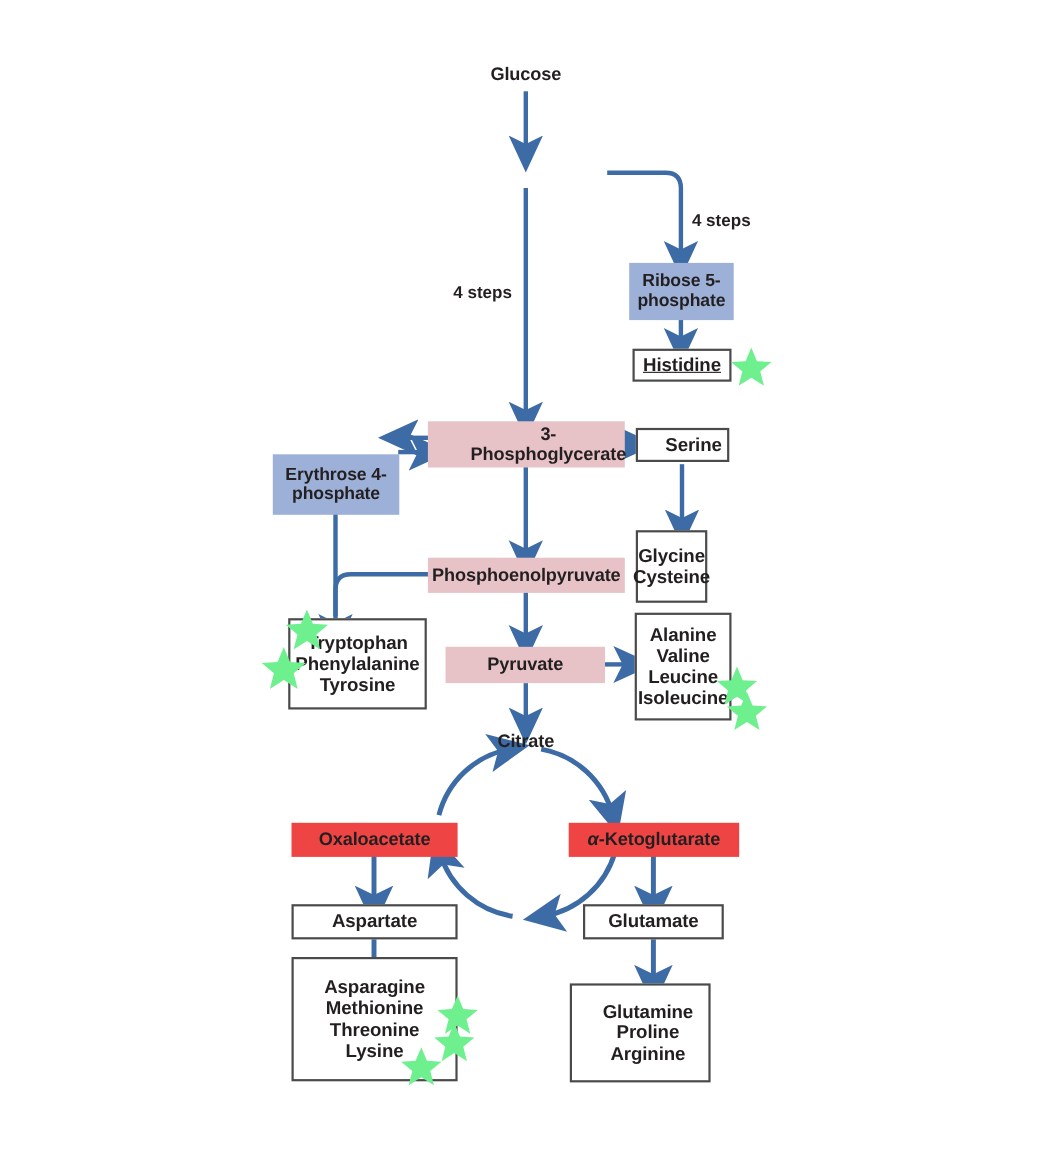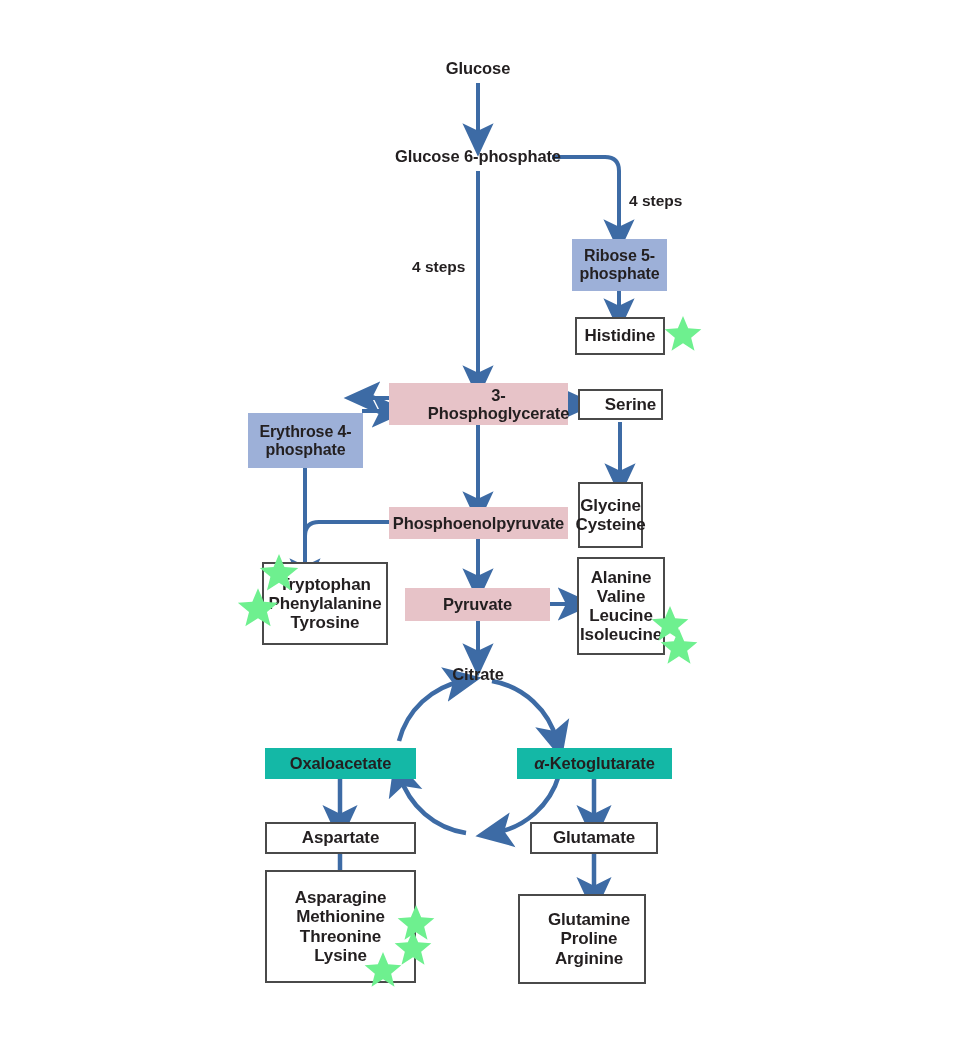--- a/index.html
+++ b/index.html
@@ -53,21 +53,21 @@
     background: #9db0d8;
     border: none;
     font-size: 16px;
   }
   .fill-pink {
     background: #e7c3c8;
     border: none;
     font-size: 16.5px;
   }
   .fill-lightblue {
-    background: #14b8a6;
+    background: #ef4444;
     border: none;
     font-size: 16.5px;
   }
   .steplabel {
     position: absolute;
     font-size: 15.5px;
     font-weight: bold;
     color: #231f20;
     white-space: nowrap;
   }
@@ -132,30 +132,29 @@
       <line x1="340" y1="778" x2="340" y2="824" stroke-width="4.5" marker-end="url(#ah)"></line>
       <line x1="340" y1="852" x2="340" y2="896" stroke-width="4.5" marker-end="url(#ah)"></line>
 
       <line x1="594" y1="778" x2="594" y2="824" stroke-width="4.5" marker-end="url(#ah)"></line>
       <line x1="594" y1="852" x2="594" y2="896" stroke-width="4.5" marker-end="url(#ah)"></line>
     </g>
   </svg>
 
   <div class="node plain" style="left:410px; top:55px; width:136px; height:26px;">Glucose</div>
 
-  <div class="node plain" style="left:360px; top:143px; width:236px; height:26px;">Glucose 6-phosphate</div>
 
   <div class="steplabel" style="left:629px; top:192px;">4 steps</div>
 
   <div class="steplabel" style="left:412px; top:258px;">4 steps</div>
 
   <div class="node fill-periwinkle" style="left:572px; top:239px; width:95px; height:52px;">Ribose 5-
 phosphate</div>
 
-  <div class="node boxed" style="left:575px; top:317px; width:90px; height:38px;">Histidine</div>
+  <div class="node boxed" style="left:575px; top:317px; width:90px; height:30px;text-decoration:underline;">Histidine</div>
   <div class="star" style="left:663px; top:314px;">
     <svg width="40" height="40" viewBox="0 0 24 24">
         <polygon fill="#6ef08f" points="12,1.2 15.1,8.6 23,9.1 16.9,14.2 18.9,22 12,17.6 5.1,22 7.1,14.2 1,9.1 8.9,8.6"></polygon>
       </svg>
   </div>
 
   <div class="node fill-periwinkle" style="left:248px; top:377px; width:115px; height:55px;margin-top:36px;">Erythrose 4-
 phosphate</div>
 
   <div class="node fill-pink" style="left:389px; top:383px; width:179px; height:42px;padding-left:40px;">3-Phosphoglycerate</div>

